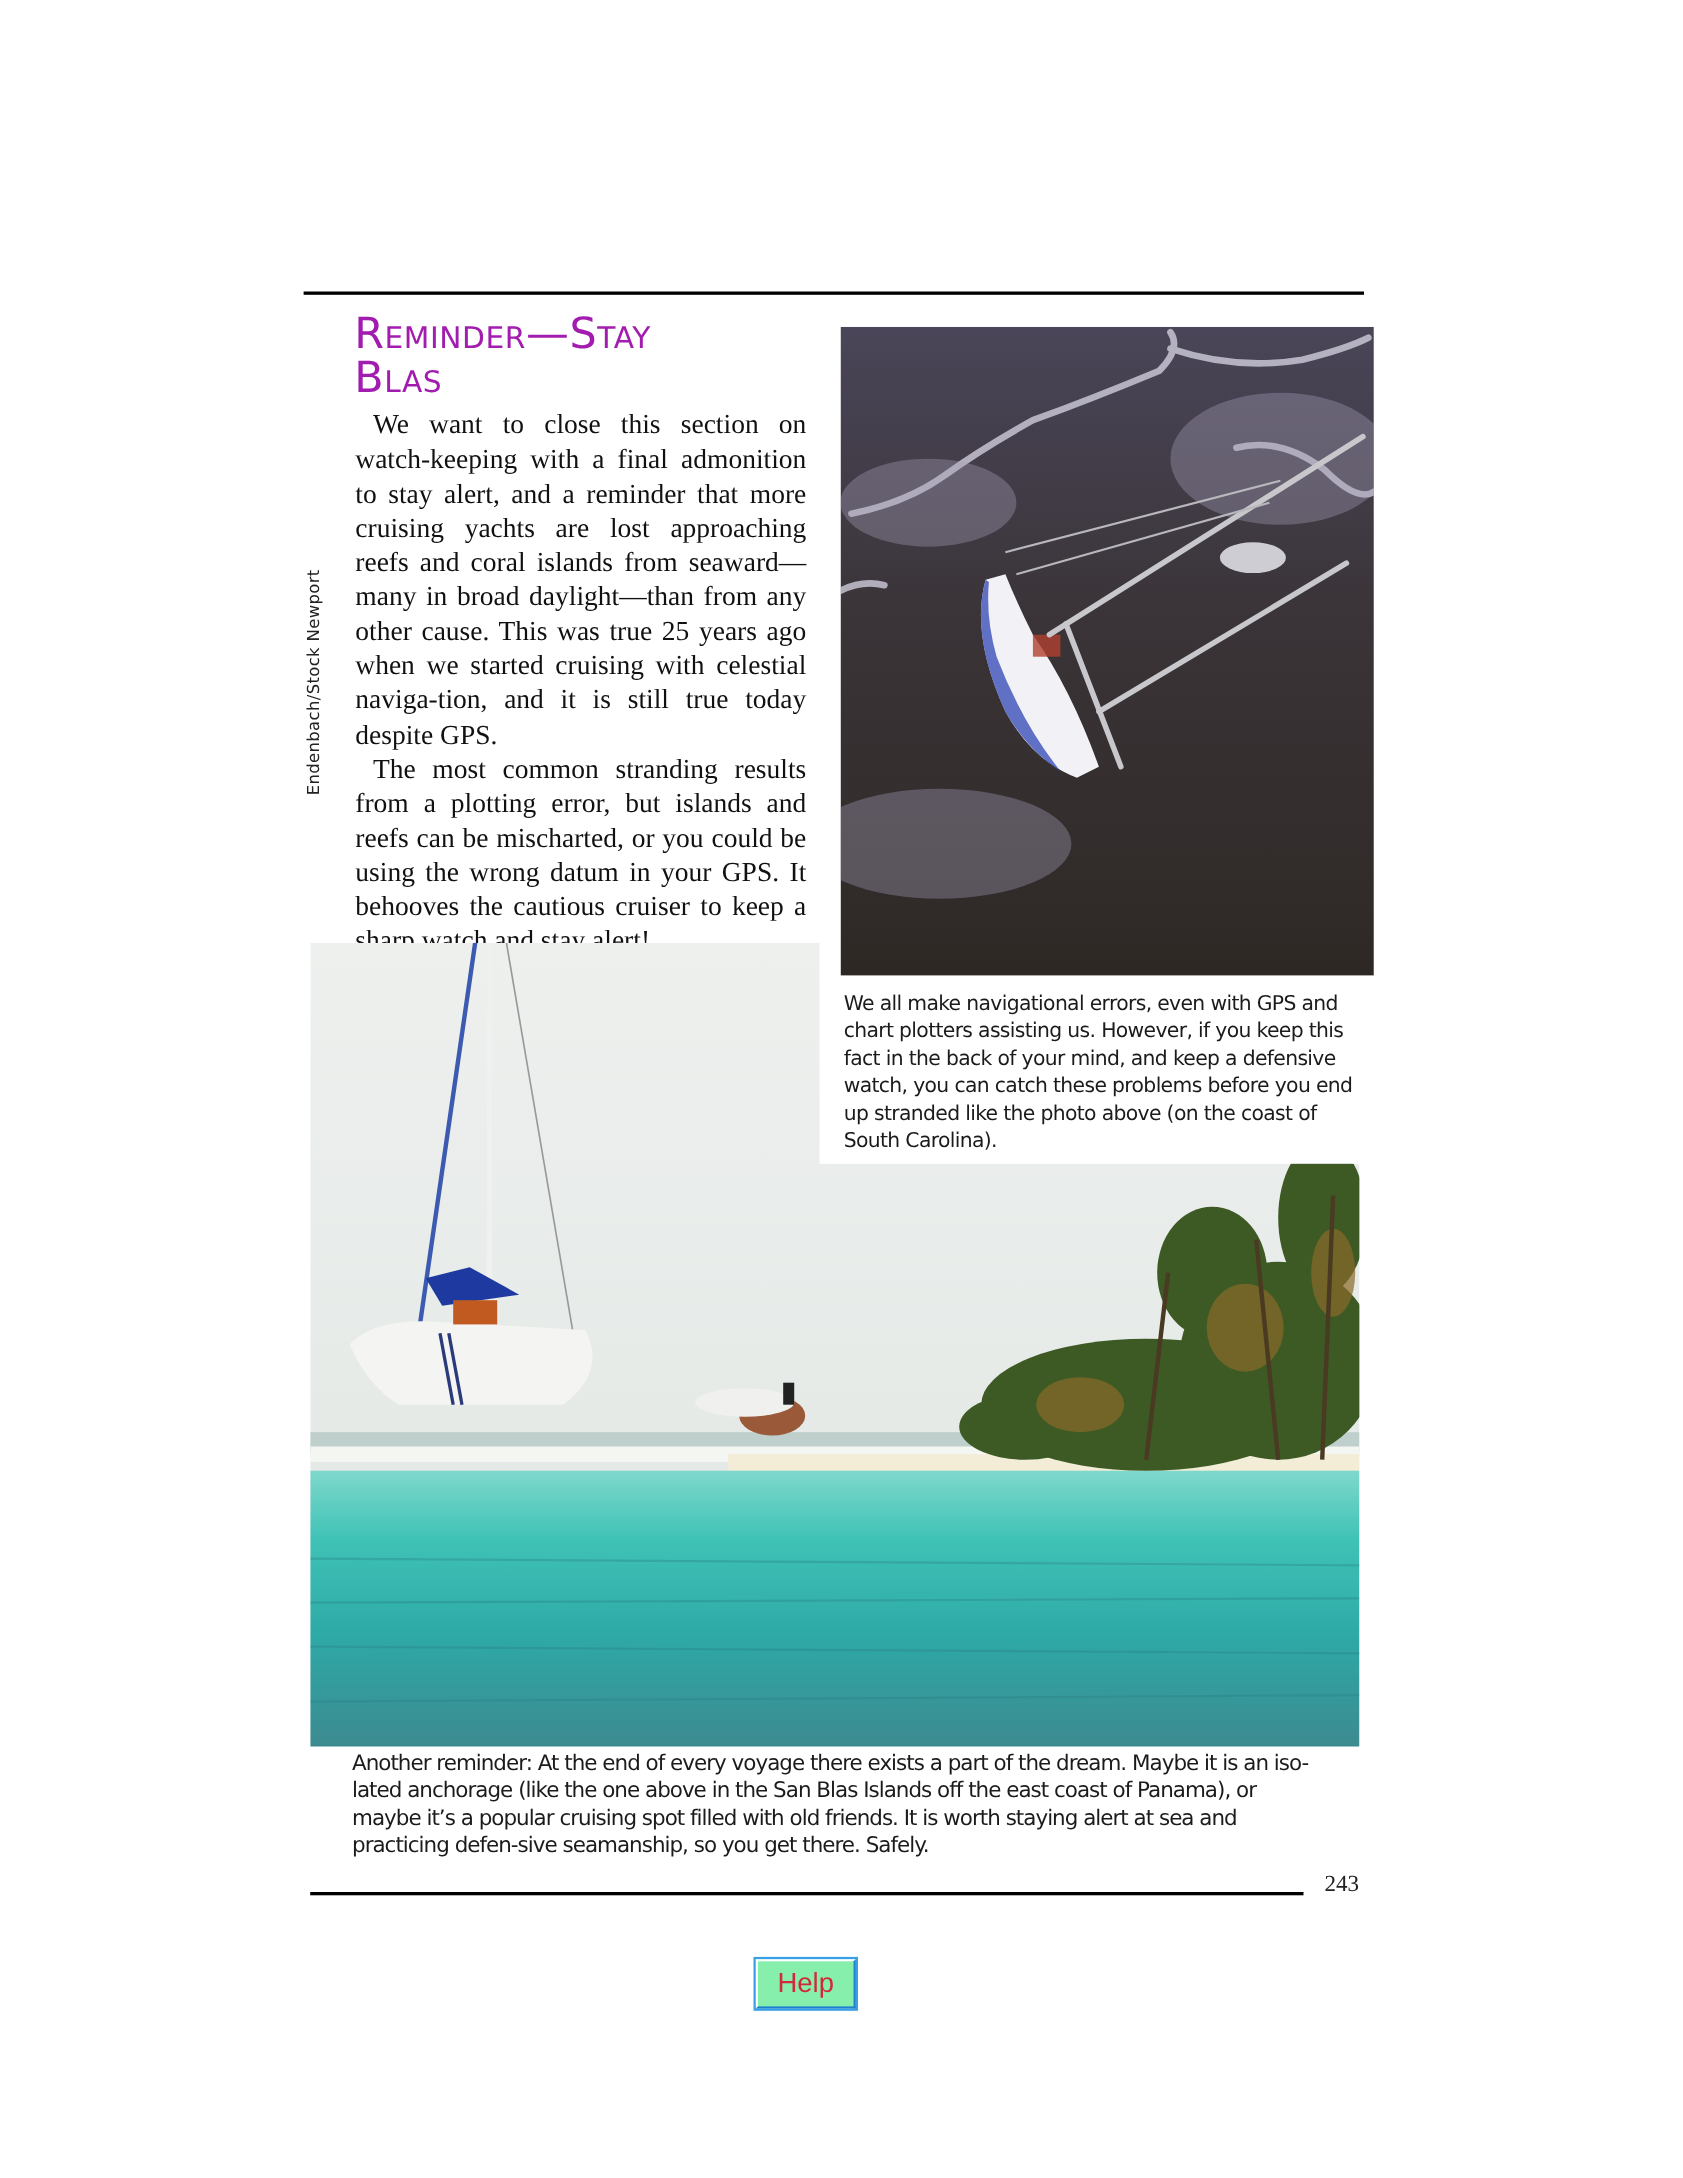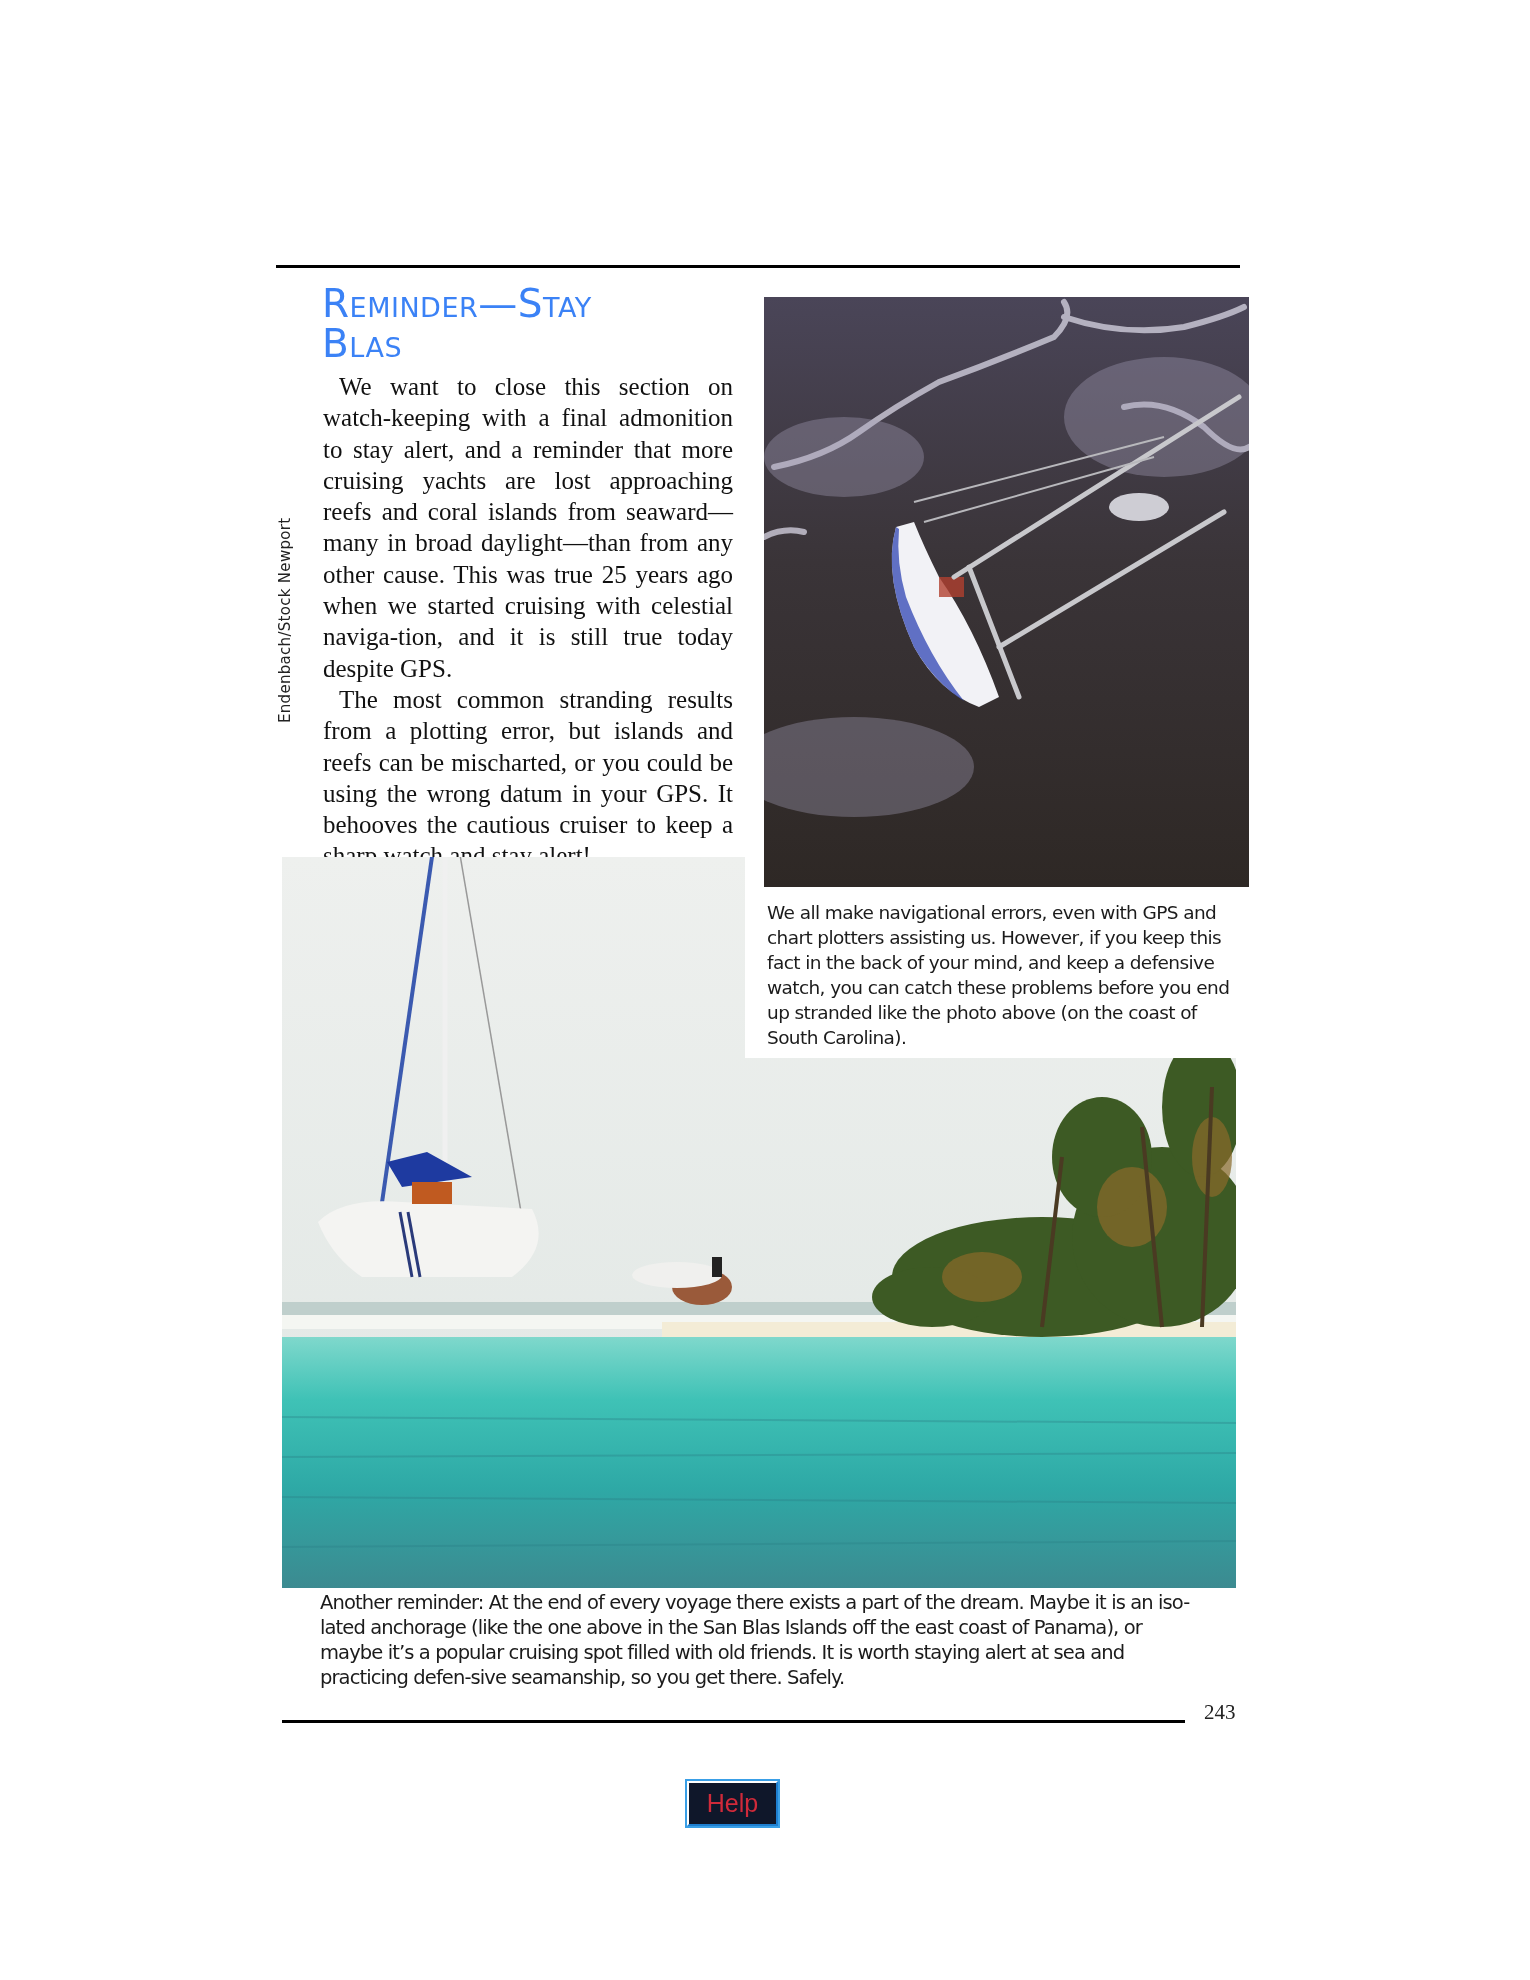--- a/index.html
+++ b/index.html
@@ -4,21 +4,21 @@
   <style>
     html, body { margin: 0; padding: 0; }
     body {
       width: 1530px; height: 1980px; position: relative; overflow: hidden;
       background: #ffffff; color: #111;
     }
     .abs { position: absolute; }
     .rule { background: #000; height: 3px; }
     .heading {
       left: 322px; top: 284px; width: 420px;
-      font-family: "DejaVu Sans", sans-serif; color: #3b82f6;
+      font-family: "DejaVu Sans", sans-serif; color: #a21caf;
       font-size: 39px; line-height: 40px; font-weight: normal;
       font-variant: small-caps; letter-spacing: 0.5px;
     }
     .body-text {
       left: 323px; top: 371px; width: 410px;
       font-family: "Liberation Serif", serif; font-size: 25px; line-height: 31.3px;
       color: #111; text-align: justify;
     }
     .body-text p { margin: 0; text-indent: 16px; font-family: Liberation Serif, serif; }
     .credit {
@@ -30,21 +30,21 @@
     .caption {
       font-family: "DejaVu Sans", sans-serif; color: #1b1b1b; font-size: 18.5px; line-height: 25px;
       letter-spacing: -0.6px;
     }
     .caption-cutout { background: #fff; }
     .page-num {
       left: 1204px; top: 1700px; font-family: "Liberation Serif", serif; font-size: 21px; color: #222;
     }
     .help-btn {
       left: 687px; top: 1781px; width: 91px; height: 45px; box-sizing: border-box;
-      background: #0f172a; border: 2px solid #1e7fd0; border-top-color: #ffffff; border-left-color: #ffffff;
+      background: #86efac; border: 2px solid #1e7fd0; border-top-color: #ffffff; border-left-color: #ffffff;
       outline: 2px solid #3a9fe6;
       font-family: "Liberation Sans", sans-serif; font-size: 25px; color: #d02a3a;
       display: flex; align-items: center; justify-content: center; cursor: pointer;
     }
   </style>
 </head>
 <body>
 
 <div class="abs rule" style="left:276px; top:265px; width:964px;"></div>
 

